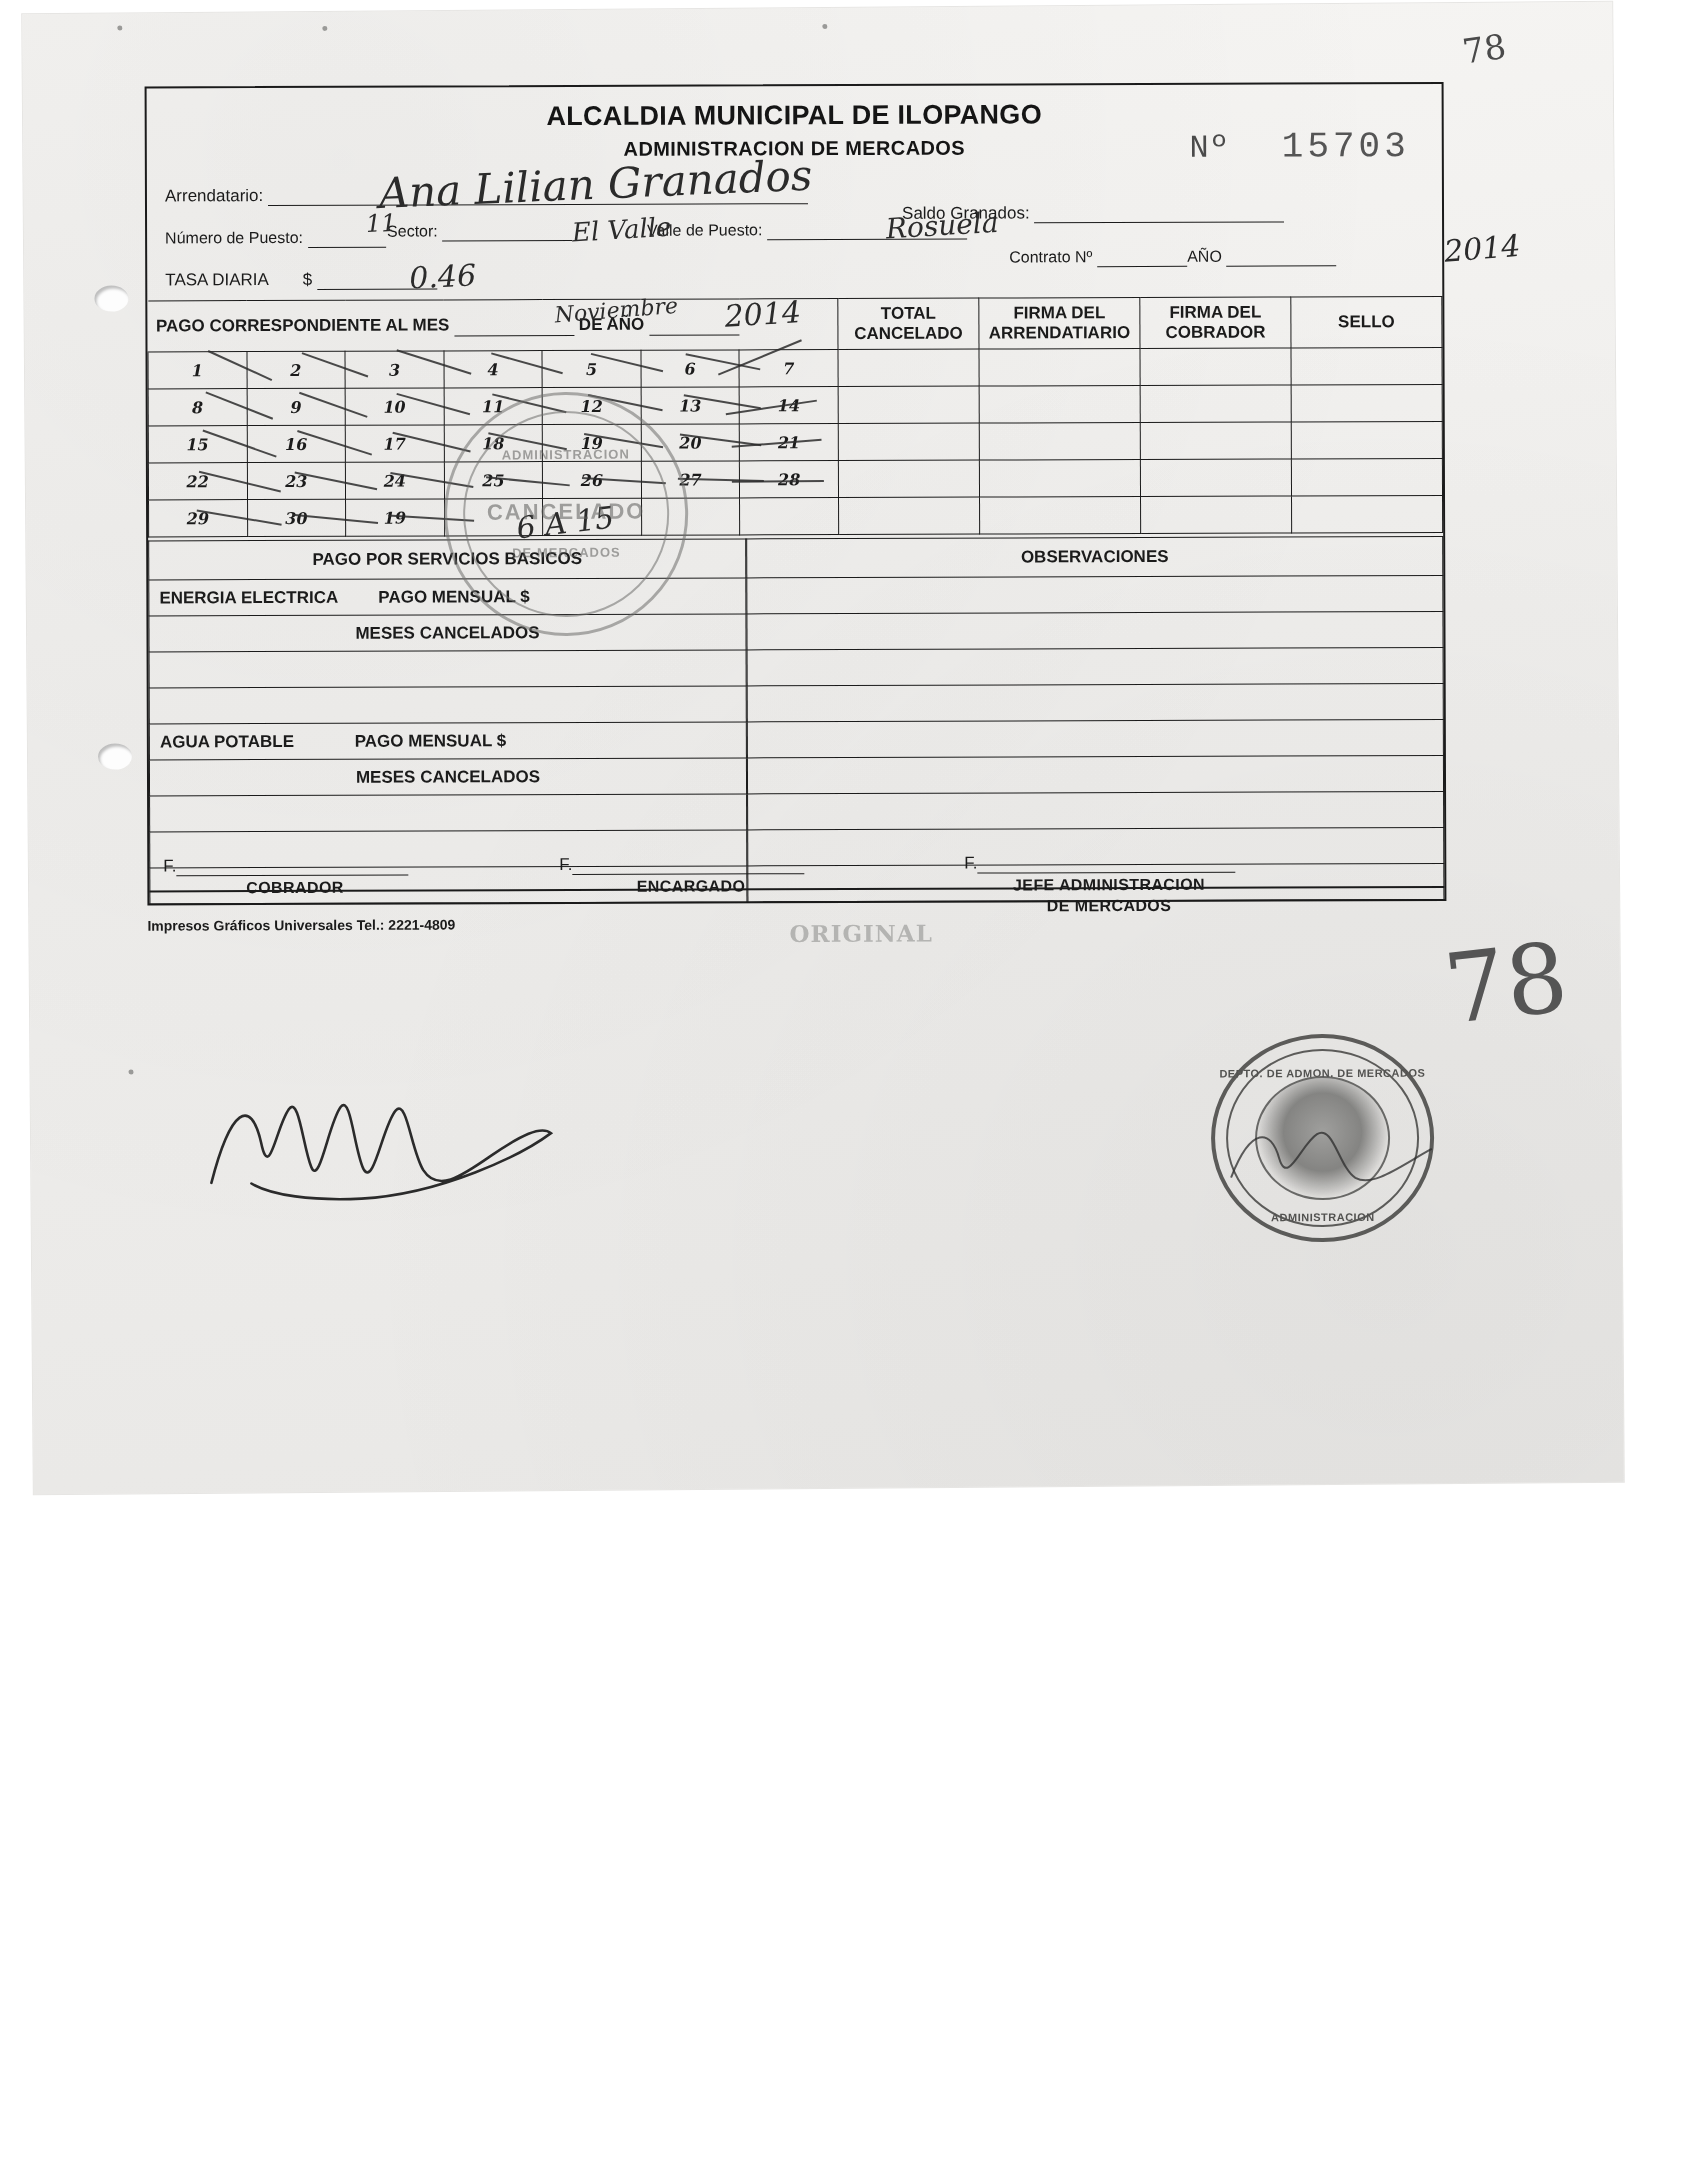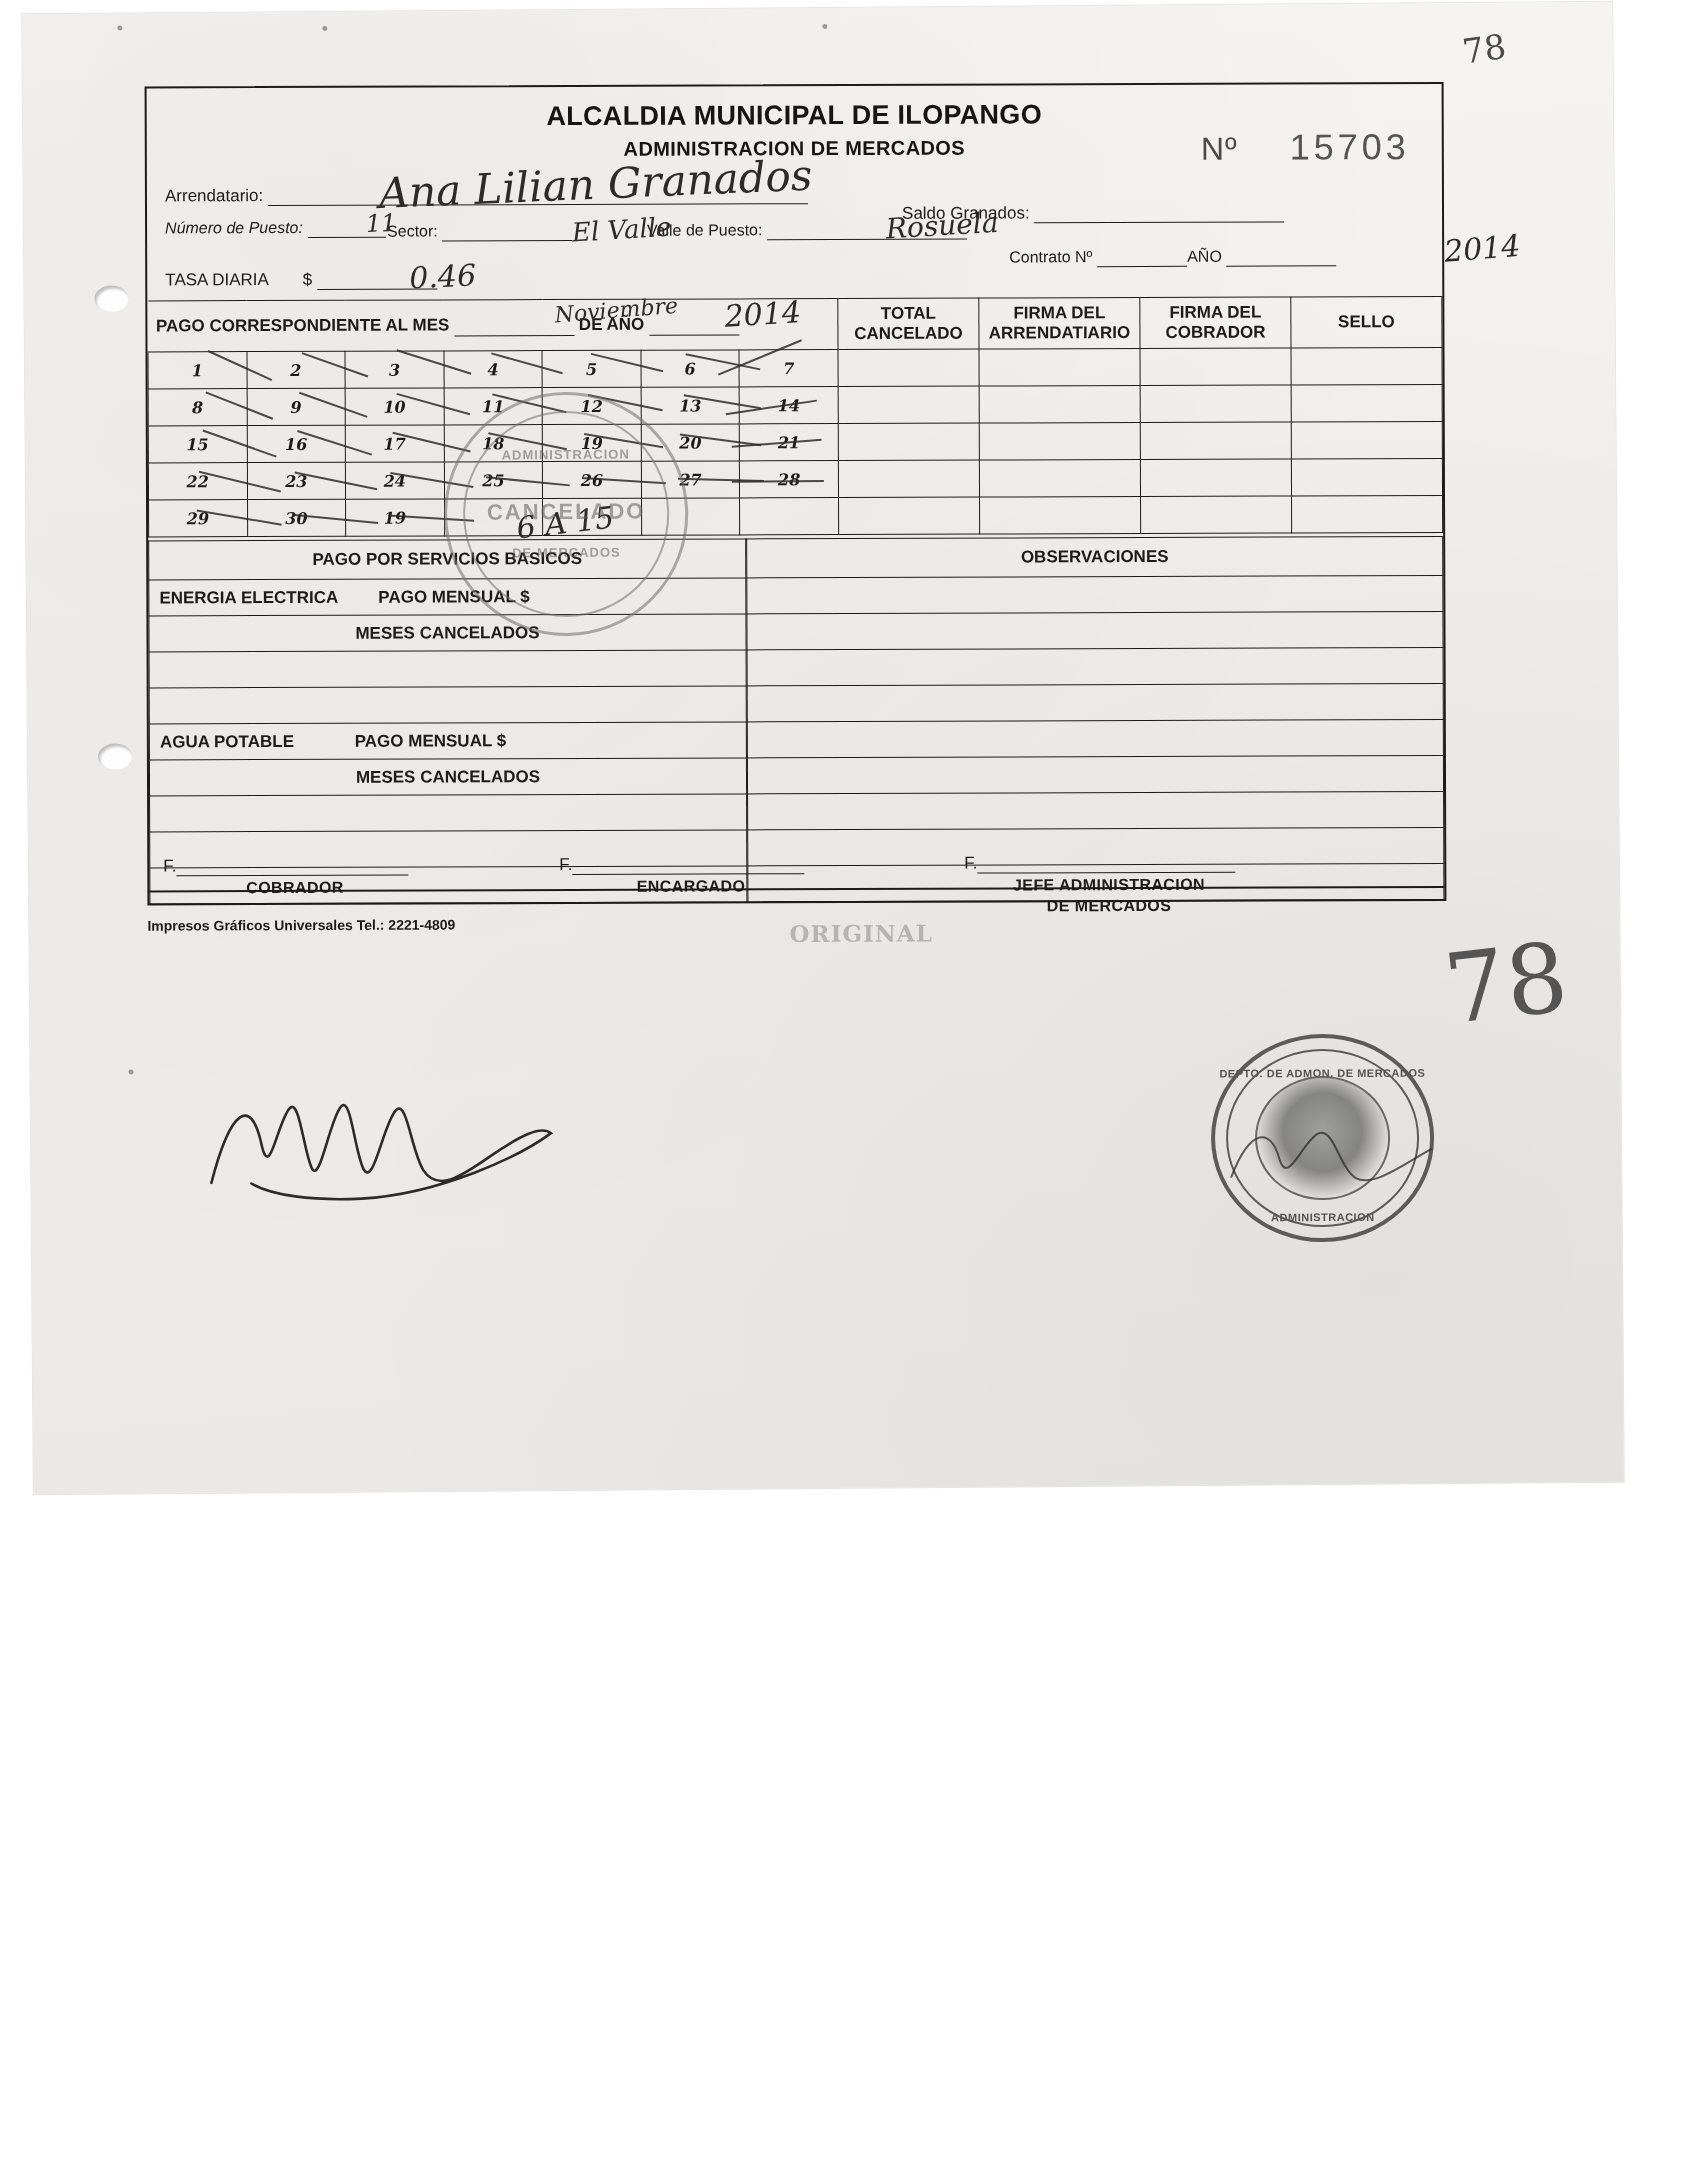--- a/index.html
+++ b/index.html
@@ -67,21 +67,21 @@
     font-size: 20px;
     font-weight: bold;
     letter-spacing: 0.4px;
     color: #151515;
     margin-top: 6px;
   }
   .folio {
     position: absolute;
     right: 32px;
     top: 42px;
-    font-family: Liberation Sans, sans-serif;
+    font-family: Liberation Mono, monospace;
     font-size: 32px;
     color: #4a4a4a;
     letter-spacing: 1px;
   }
   .folio .num {
     font-size: 36px;
     letter-spacing: 4px;
     margin-left: 52px;
     color: #555;
   }
@@ -324,21 +324,21 @@
 
     <div class="field-row" style="left:18px;top:98px;">
       <span class="lbl">Arrendatario:</span>
       <span class="ul" style="width:540px;"></span>
     </div>
     <div class="field-row" style="left:755px;top:118px;">
       <span class="lbl">Saldo Granados:</span>
       <span class="ul" style="width:250px;"></span>
     </div>
 
-    <div class="field-row" style="left:18px;top:130px;font-style:italic;">
+    <div class="field-row" style="left:18px;top:140px;">
       <span class="lbl-sm">Número de Puesto:</span>
       <span class="ul" style="width:78px;"></span>
     </div>
     <div class="field-row" style="left:240px;top:134px;">
       <span class="lbl-sm">Sector:</span>
       <span class="ul" style="width:130px;"></span>
     </div>
     <div class="field-row" style="left:500px;top:134px;">
       <span class="lbl-sm">Valle de Puesto:</span>
       <span class="ul" style="width:200px;"></span>

